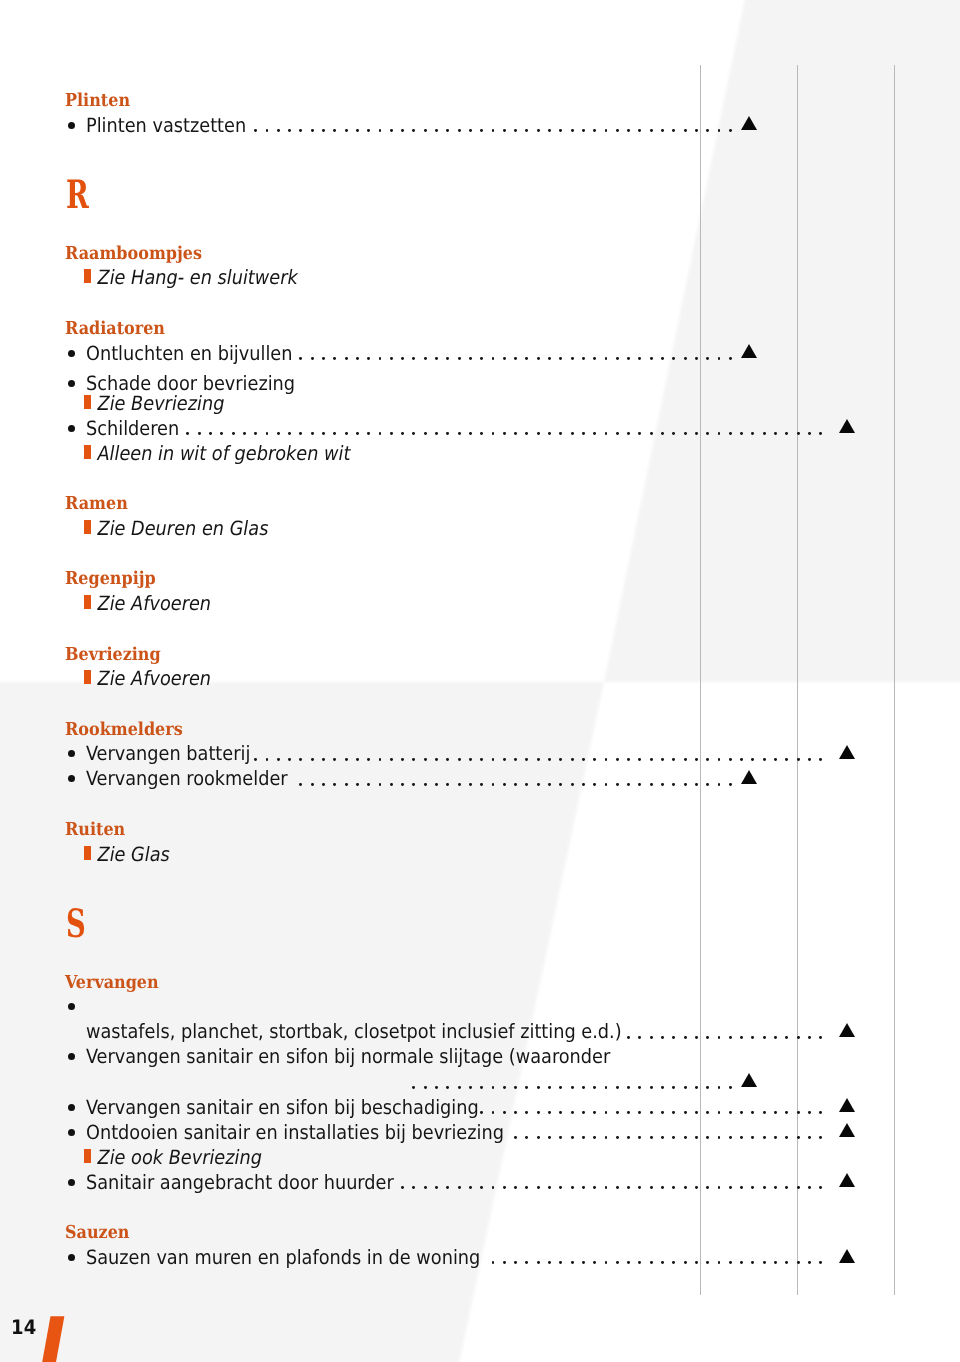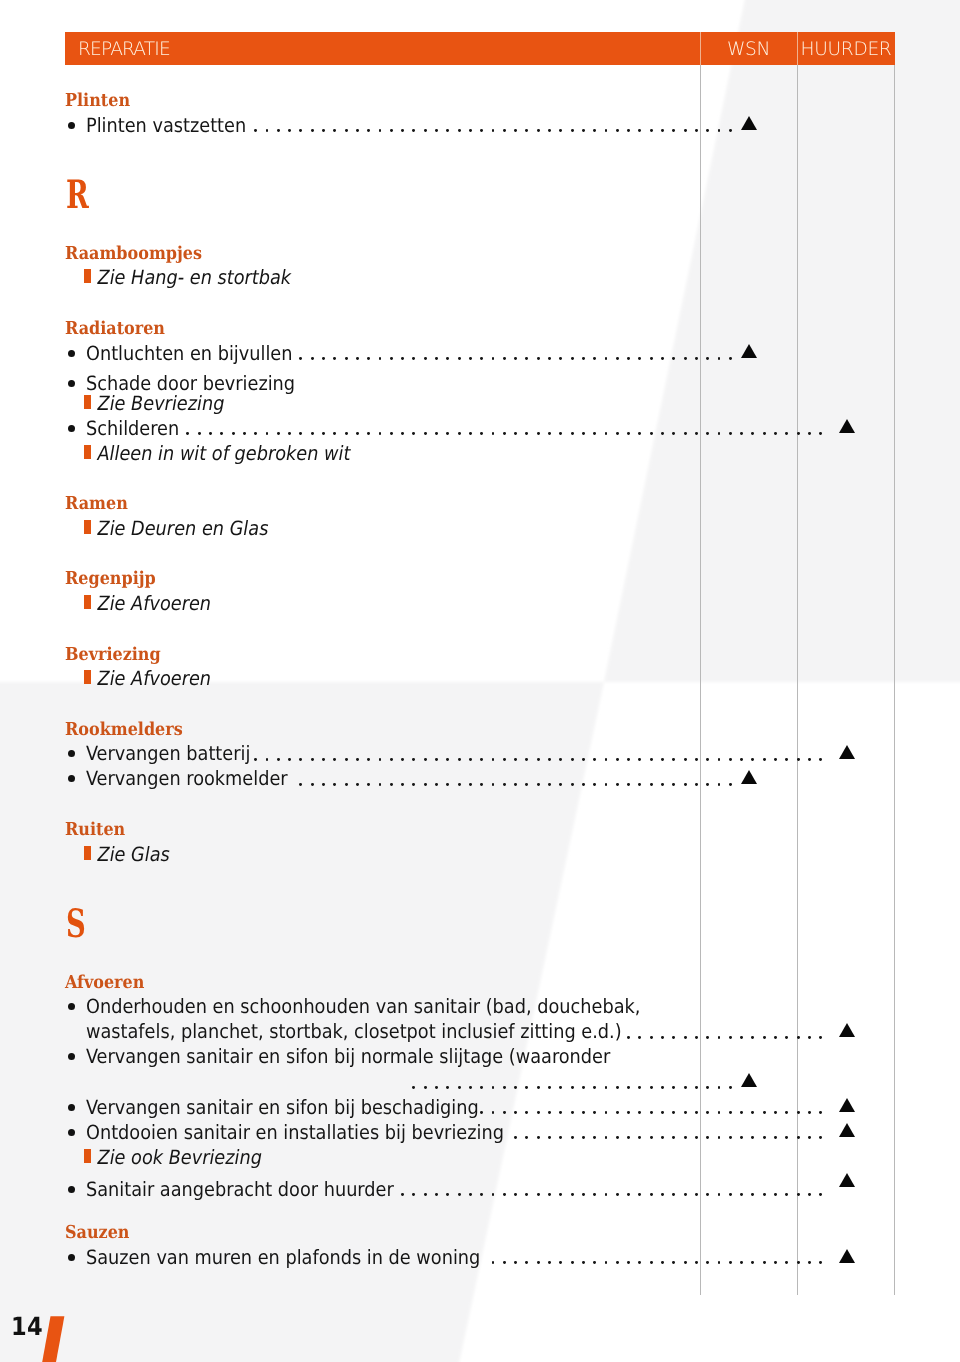--- a/index.html
+++ b/index.html
@@ -35,21 +35,21 @@
         white-space:nowrap;font-family:"DejaVu Sans Condensed","DejaVu Sans",sans-serif;}
   .dots{position:absolute;top:-4.5px;height:25px;line-height:25px;font-size:19.7px;color:#151515;overflow:hidden;white-space:nowrap;
        font-family:"DejaVu Sans Condensed","DejaVu Sans",sans-serif;}
   .sq{position:absolute;left:18.9px;top:-0.5px;width:7.4px;height:14px;background:#e2540f;}
   .ital{position:absolute;left:32.5px;top:-4.5px;font-size:19.7px;line-height:25px;font-style:italic;color:#151515;white-space:nowrap;
        font-family:"DejaVu Sans Condensed","DejaVu Sans",sans-serif;}
   .tri{position:absolute;width:0;height:0;border-left:8px solid transparent;
        border-right:8px solid transparent;border-bottom:14.4px solid #080808;z-index:5;}
 
   
-  .pgnum{position:absolute;left:11px;top:1315px;font-size:25px;font-weight:bold;color:#111;
+  .pgnum{position:absolute;left:11px;top:1315px;font-size:20px;font-weight:bold;color:#111;
          line-height:24px;font-family:"DejaVu Sans Condensed","DejaVu Sans",sans-serif;z-index:5;letter-spacing:0.3px;}
   .pgbar{position:absolute;left:40px;top:1314px;z-index:5;}
 </style>
 </head>
 <body>
 
 <div class="page">
 
   <svg class="bg-diag" width="960" height="1362" viewBox="0 0 960 1362">
     <defs>
@@ -61,27 +61,20 @@
     <g filter="url(#softEdge)">
       <polygon points="746,-6 966,-6 966,682 604,682" fill="#f4f4f5"></polygon>
       <polygon points="-6,682 604,682 458,1368 -6,1368" fill="#f4f4f5"></polygon>
     </g>
   </svg>
 
   <div class="colrule" style="left:700px;top:65px;height:1230px;"></div>
   <div class="colrule" style="left:797px;top:65px;height:1230px;"></div>
   <div class="colrule" style="left:894px;top:65px;height:1230px;"></div>
 
-  <div class="hdrbar">
-    <div class="hdr-title">REPARATIE</div>
-    <div class="hsep" style="left:635px;"></div>
-    <div class="hsep" style="left:732px;"></div>
-    <div class="hdr-col" style="left:635px;width:97px;">WSN</div>
-    <div class="hdr-col" style="left:732px;width:98px;">HUURDER</div>
-  </div>
 
   <div class="content" id="content">
       <div class="sechead" style="position:absolute;left:65px;top:92px;">Plinten</div>
       <div class="row-abs" style="position:absolute;left:65px;top:117.05px;width:830px;height:25.05px;">
         <span class="bullet"></span>
         <span class="itxt">Plinten vastzetten</span>
         <span class="dots" style="left: 0px; width: 830px; top: 0px; height: 25px;">
           <i style="position:absolute;left:189.25px;top:12.15px;width:2.90px;height:2.90px;background:#151515;border-radius:50%;"></i>
           <i style="position:absolute;left:200.55px;top:12.15px;width:2.90px;height:2.90px;background:#151515;border-radius:50%;"></i>
           <i style="position:absolute;left:211.85px;top:12.15px;width:2.90px;height:2.90px;background:#151515;border-radius:50%;"></i>
@@ -125,21 +118,21 @@
           <i style="position:absolute;left:641.25px;top:12.15px;width:2.90px;height:2.90px;background:#151515;border-radius:50%;"></i>
           <i style="position:absolute;left:652.55px;top:12.15px;width:2.90px;height:2.90px;background:#151515;border-radius:50%;"></i>
           <i style="position:absolute;left:663.85px;top:12.15px;width:2.90px;height:2.90px;background:#151515;border-radius:50%;"></i>
         </span>
       </div>
       <div class="tri" style="left:741px;top:116.25px;"></div>
       <div class="letter" style="position:absolute;left:66px;top:176.2px;">R</div>
       <div class="sechead" style="position:absolute;left:65px;top:244.805px;">Raamboompjes</div>
       <div style="position:absolute;left:65px;top:269.855px;width:800px;height:25.05px;">
         <span class="sq"></span>
-        <span class="ital">Zie Hang- en stortbak</span>
+        <span class="ital">Zie Hang- en sluitwerk</span>
       </div>
       <div class="sechead" style="position:absolute;left:65px;top:319.95500000000004px;">Radiatoren</div>
       <div class="row-abs" style="position:absolute;left:65px;top:345.00500000000005px;width:830px;height:25.05px;text-align:center;">
         <span class="bullet"></span>
         <span class="itxt">Ontluchten en bijvullen</span>
         <span class="dots" style="left: 0px; width: 830px; top: 0px; height: 25px;">
           <i style="position:absolute;left:234.45px;top:12.15px;width:2.90px;height:2.90px;background:#151515;border-radius:50%;"></i>
           <i style="position:absolute;left:245.75px;top:12.15px;width:2.90px;height:2.90px;background:#151515;border-radius:50%;"></i>
           <i style="position:absolute;left:257.05px;top:12.15px;width:2.90px;height:2.90px;background:#151515;border-radius:50%;"></i>
           <i style="position:absolute;left:268.35px;top:12.15px;width:2.90px;height:2.90px;background:#151515;border-radius:50%;"></i>
@@ -376,24 +369,23 @@
           <i style="position:absolute;left:663.85px;top:12.15px;width:2.90px;height:2.90px;background:#151515;border-radius:50%;"></i>
         </span>
       </div>
       <div class="tri" style="left:741px;top:770.0549999999997px;"></div>
       <div class="sechead" style="position:absolute;left:65px;top:820.9549999999996px;">Ruiten</div>
       <div style="position:absolute;left:65px;top:846.0049999999995px;width:800px;height:25.05px;">
         <span class="sq"></span>
         <span class="ital">Zie Glas</span>
       </div>
       <div class="letter" style="position:absolute;left:66px;top:905.1549999999995px;">S</div>
-      <div class="sechead" style="position:absolute;left:65px;top:973.7599999999994px;">Afvoeren</div>
+      <div class="sechead" style="position:absolute;left:65px;top:973.7599999999994px;">Vervangen</div>
       <div class="row-abs" style="position:absolute;left:65px;top:998.8099999999994px;width:830px;height:25.05px;">
         <span class="bullet"></span>
-        <span class="itxt">Onderhouden en schoonhouden van sanitair (bad, douchebak,</span>
       </div>
       <div class="row-abs" style="position:absolute;left:65px;top:1023.8599999999993px;width:830px;height:25.05px;">
         <span class="itxt cont">wastafels, planchet, stortbak, closetpot inclusief zitting e.d.)</span>
         <span class="dots" style="left: 0px; width: 830px; top: 0px; height: 25px;">
           <i style="position:absolute;left:562.15px;top:12.15px;width:2.90px;height:2.90px;background:#151515;border-radius:50%;"></i>
           <i style="position:absolute;left:573.45px;top:12.15px;width:2.90px;height:2.90px;background:#151515;border-radius:50%;"></i>
           <i style="position:absolute;left:584.75px;top:12.15px;width:2.90px;height:2.90px;background:#151515;border-radius:50%;"></i>
           <i style="position:absolute;left:596.05px;top:12.15px;width:2.90px;height:2.90px;background:#151515;border-radius:50%;"></i>
           <i style="position:absolute;left:607.35px;top:12.15px;width:2.90px;height:2.90px;background:#151515;border-radius:50%;"></i>
           <i style="position:absolute;left:618.65px;top:12.15px;width:2.90px;height:2.90px;background:#151515;border-radius:50%;"></i>
@@ -520,21 +512,21 @@
           <i style="position:absolute;left:731.65px;top:12.15px;width:2.90px;height:2.90px;background:#151515;border-radius:50%;"></i>
           <i style="position:absolute;left:742.95px;top:12.15px;width:2.90px;height:2.90px;background:#151515;border-radius:50%;"></i>
           <i style="position:absolute;left:754.25px;top:12.15px;width:2.90px;height:2.90px;background:#151515;border-radius:50%;"></i>
         </span>
       </div>
       <div class="tri" style="left:839px;top:1123.2599999999993px;"></div>
       <div style="position:absolute;left:65px;top:1149.1099999999992px;width:800px;height:25.05px;">
         <span class="sq"></span>
         <span class="ital">Zie ook Bevriezing</span>
       </div>
-      <div class="row-abs" style="position:absolute;left:65px;top:1174.1599999999992px;width:830px;height:25.05px;margin-top:7px;">
+      <div class="row-abs" style="position:absolute;left:65px;top:1174.1599999999992px;width:830px;height:25.05px;">
         <span class="bullet"></span>
         <span class="itxt">Sanitair aangebracht door huurder</span>
         <span class="dots" style="left: 0px; width: 830px; top: 0px; height: 25px;">
           <i style="position:absolute;left:336.15px;top:12.15px;width:2.90px;height:2.90px;background:#151515;border-radius:50%;"></i>
           <i style="position:absolute;left:347.45px;top:12.15px;width:2.90px;height:2.90px;background:#151515;border-radius:50%;"></i>
           <i style="position:absolute;left:358.75px;top:12.15px;width:2.90px;height:2.90px;background:#151515;border-radius:50%;"></i>
           <i style="position:absolute;left:370.05px;top:12.15px;width:2.90px;height:2.90px;background:#151515;border-radius:50%;"></i>
           <i style="position:absolute;left:381.35px;top:12.15px;width:2.90px;height:2.90px;background:#151515;border-radius:50%;"></i>
           <i style="position:absolute;left:392.65px;top:12.15px;width:2.90px;height:2.90px;background:#151515;border-radius:50%;"></i>
           <i style="position:absolute;left:403.95px;top:12.15px;width:2.90px;height:2.90px;background:#151515;border-radius:50%;"></i>

